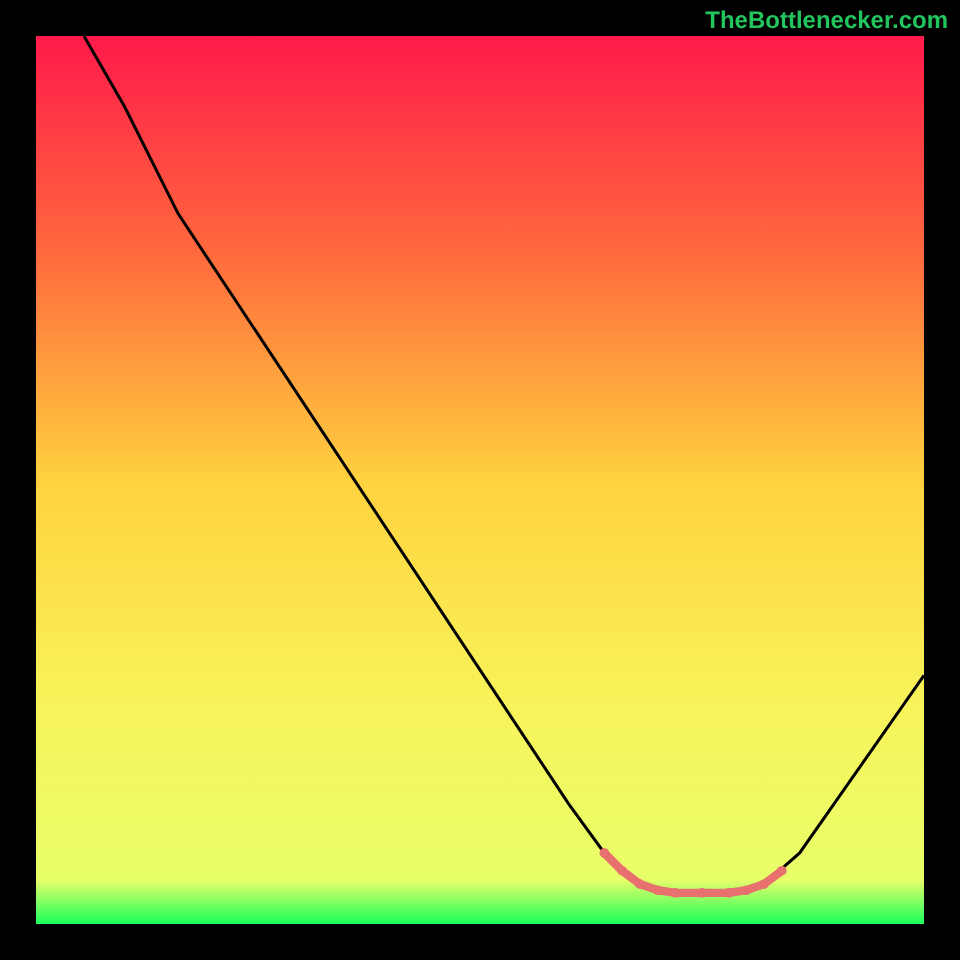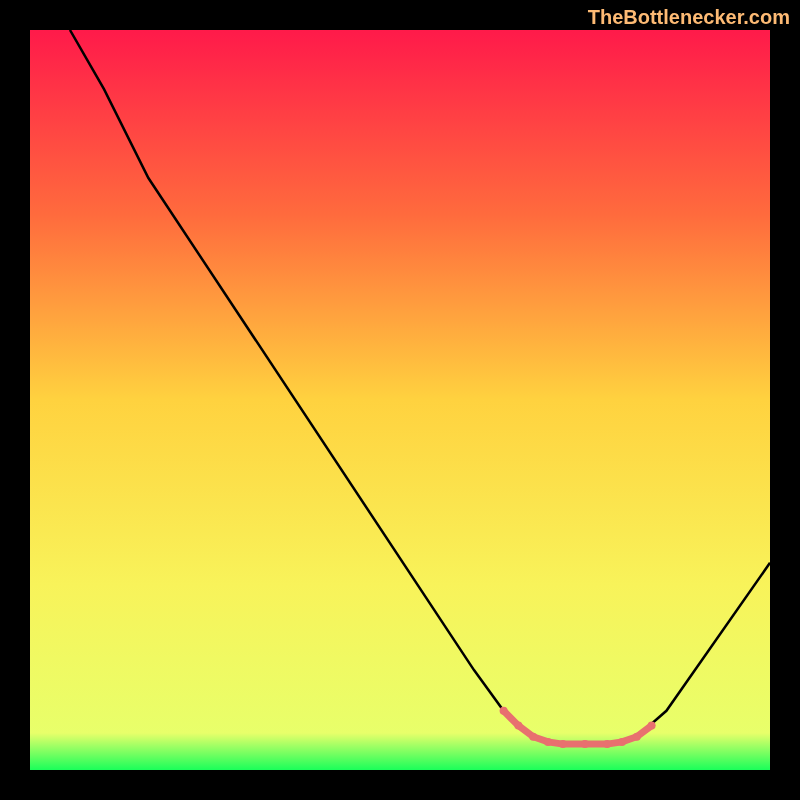--- a/index.html
+++ b/index.html
@@ -8,21 +8,21 @@
     width: 800px;
     height: 800px;
     background: #000;
     position: relative;
     font-family: Arial, sans-serif;
   }
   .watermark {
     position: absolute;
     top: 6px;
     right: 10px;
-    color: #fdba74;
+    color: #22c55e;
     font-size: 20px;
     font-weight: bold;
     z-index: 10;
   }
   svg {
     display: block;
   }
 </style>
 </head>
 <body>

